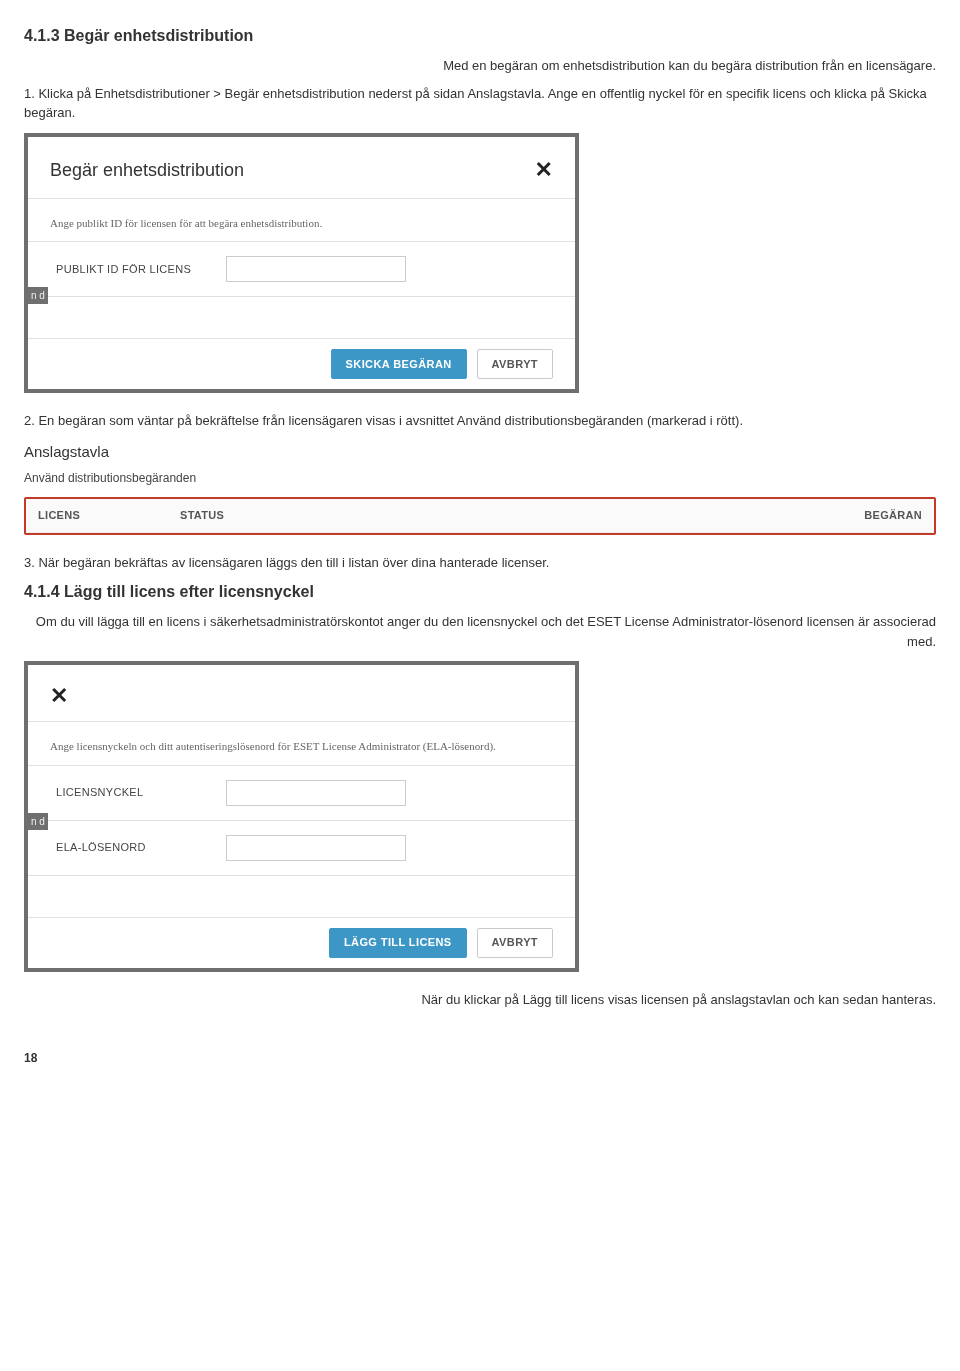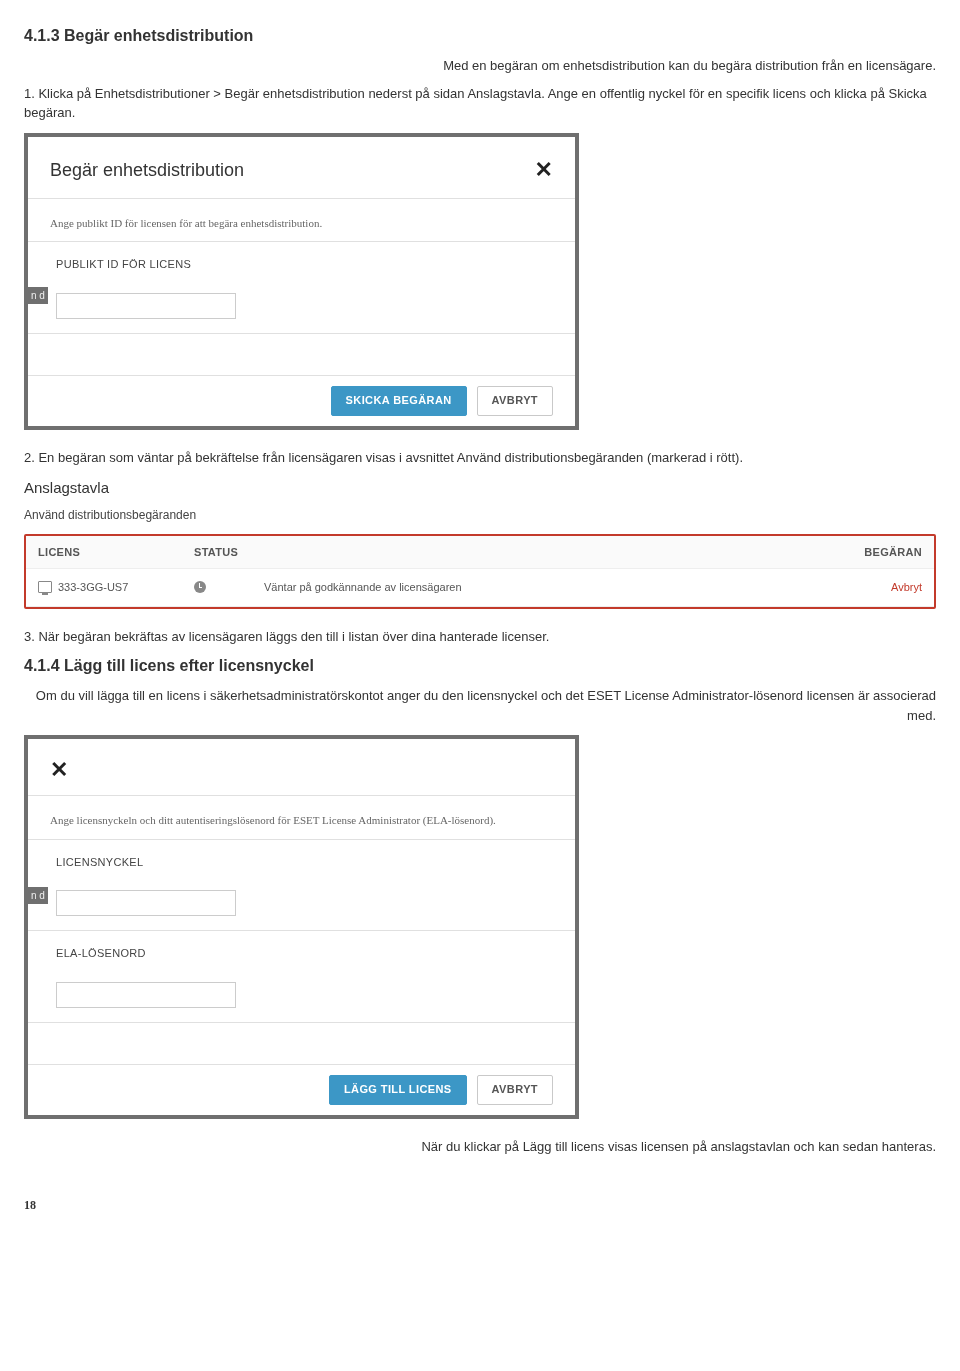--- a/index.html
+++ b/index.html
@@ -50,22 +50,21 @@
     padding: 20px 22px 14px 22px;
   }
   .modal-title { font-size: 18px; color: #333; font-weight: 400; }
   .close-x { font-size: 22px; font-weight: 700; color: #222; cursor: pointer; line-height: 1; }
   .modal-row {
     border-top: 1px solid #e0e0e0;
     padding: 14px 28px;
     font-size: 12px;
     color: #555;
     display: flex;
-    align-items: flex-start;
-    flex-direction: column;
+    align-items: center;
   }
   .modal-row.label-row { gap: 20px; }
   .modal-row .field-label { color: #444; font-size: 11px; letter-spacing: 0.3px; width: 150px; }
   .modal-row input[type="text"], .modal-row input[type="password"] {
     border: 1px solid #ccc;
     height: 26px;
     width: 180px;
     padding: 0 6px;
     font-size: 12px;
   }
@@ -133,40 +132,39 @@
     color: #555;
     font-weight: 700;
     letter-spacing: 0.3px;
     padding: 8px 12px;
   }
   .table-row {
     padding: 10px 12px;
     color: #555;
     background: #fff;
   }
-  .col-licens { width: 156px; display:flex; align-items:center; gap:6px; }
+  .col-licens { width: 142px; display:flex; align-items:center; gap:6px; }
   .col-status { width: 70px; display:flex; align-items:center; }
   .col-msg { flex: 1; }
   .col-act { width: 80px; text-align: right; color: #555; font-weight: 700; }
   .col-act.red a { color: #c33a2b; font-weight: 400; font-size: 11px; text-decoration: none; }
   .icon-monitor {
     display:inline-block; width:14px; height:12px; border:1px solid #888; border-radius:1px; position:relative;
   }
   .icon-monitor::after { content:""; position:absolute; width:6px; height:2px; background:#888; bottom:-3px; left:3px; }
   .icon-clock {
     display:inline-block; width:12px; height:12px; border-radius:50%; background:#888; position:relative;
   }
   .icon-clock::before { content:""; position:absolute; width:1px; height:4px; background:#fff; top:2px; left:5px; }
   .icon-clock::after { content:""; position:absolute; width:3px; height:1px; background:#fff; top:6px; left:5px; }
   .page-num {
     margin-top: 40px;
     font-size: 12px;
     color: #333;
     font-weight: 700;
-    font-family: Liberation Serif, serif;
   }
   .desc-row { padding: 16px 22px 10px 22px; font-size: 11px; color:#666; border-top:1px solid #e0e0e0;font-family:Liberation Serif, serif; }
   .side-tab-pos1::before { top: 150px; }
   .side-tab-pos2::before { top: 148px; }
 </style>
 </head>
 <body>
 
 <h3 class="section-heading">4.1.3   Begär enhetsdistribution</h3>
 <p class="body-text">Med en begäran om enhetsdistribution kan du begära distribution från en licensägare.</p>
@@ -205,31 +203,20 @@
 <div class="anslag-block">
   <div class="anslag-title">Anslagstavla</div>
   <div class="anslag-sub">Använd distributionsbegäranden</div>
   <div class="table-outer">
     <div class="table-header">
       <div class="col-licens">LICENS</div>
       <div class="col-status">STATUS</div>
       <div class="col-msg"></div>
       <div class="col-act">BEGÄRAN</div>
     </div>
-    <div class="table-row">
-      <div class="col-licens">
-        <span class="icon-monitor"></span>
-        <span>333-3GG-US7</span>
-      </div>
-      <div class="col-status">
-        <span class="icon-clock"></span>
-      </div>
-      <div class="col-msg">Väntar på godkännande av licensägaren</div>
-      <div class="col-act red"><a href="#">Avbryt</a></div>
-    </div>
   </div>
 </div>
 
 <ol class="step-list">
   <li>3.  När begäran bekräftas av licensägaren läggs den till i listan över dina hanterade licenser.</li>
 </ol>
 
 <h3 class="section-heading">4.1.4   Lägg till licens efter licensnyckel</h3>
 <p class="body-text">
   <span>Om du vill lägga till en licens i säkerhetsadministratörskontot anger du den </span><span class="bold">licensnyckel</span><span> och det ESET License Administrator-</span><span class="bold">lösenord</span><span> licensen är associerad med.</span>

